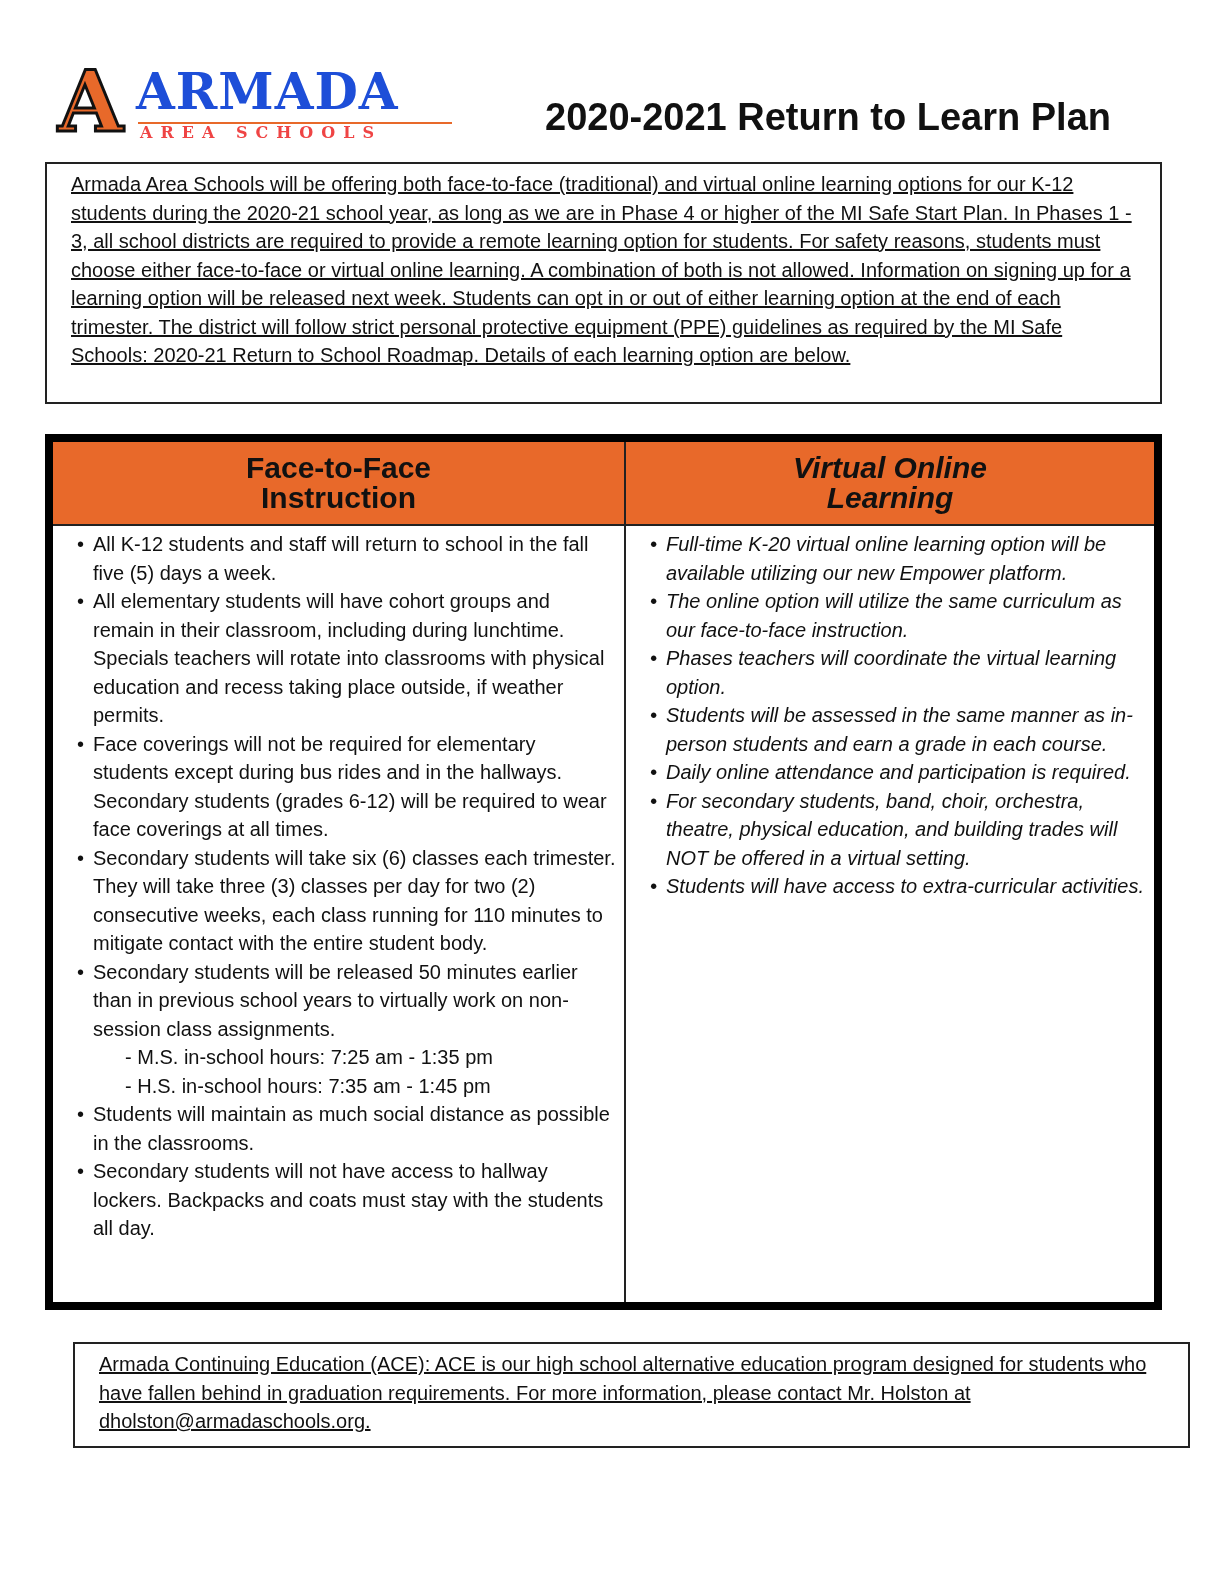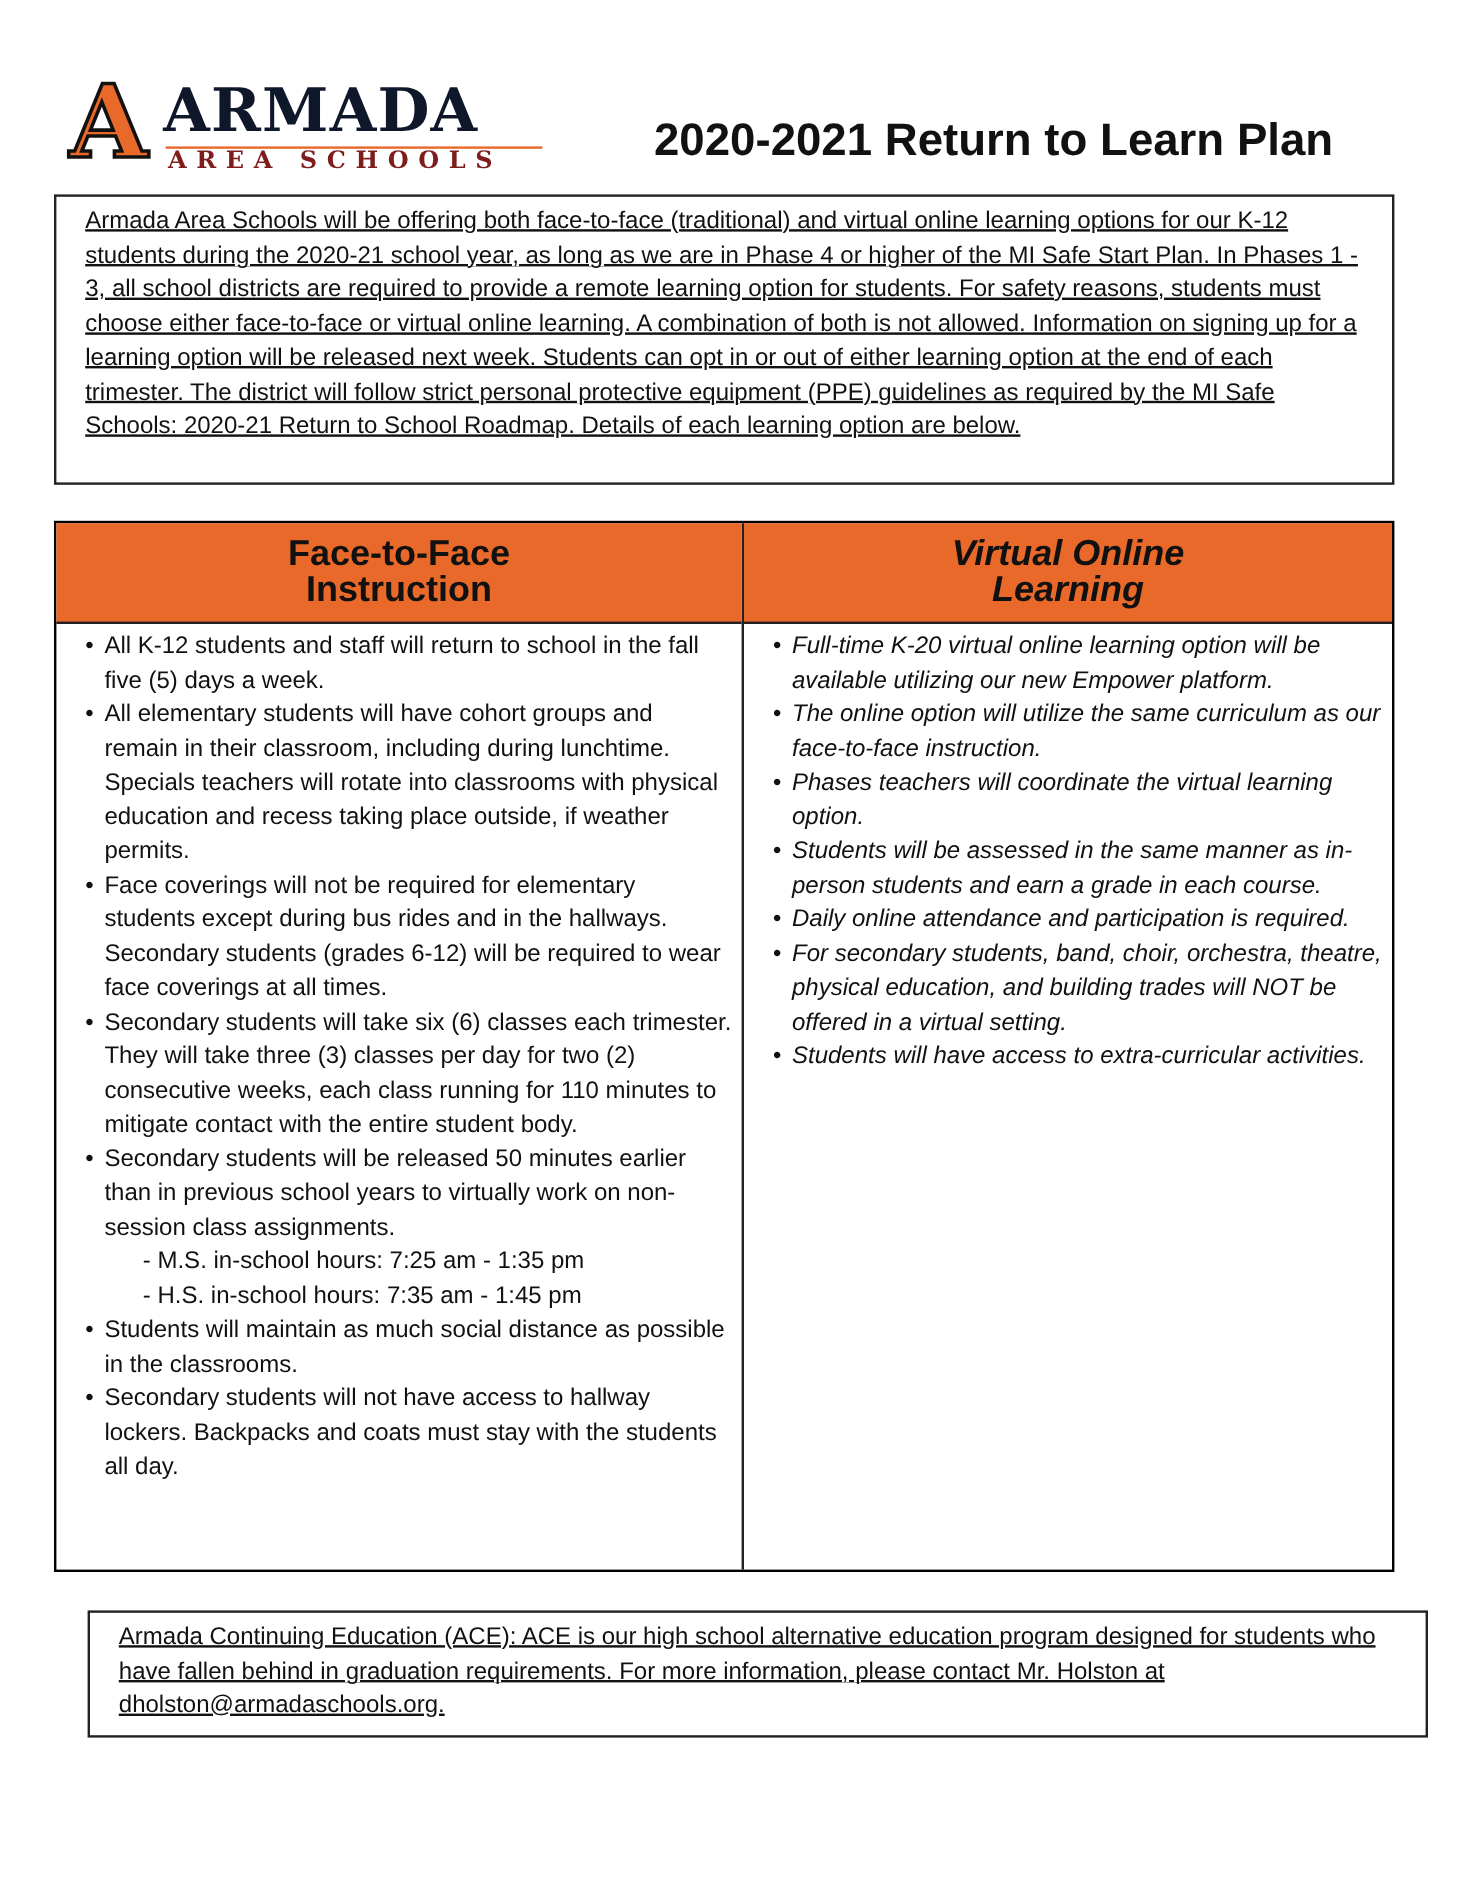--- a/index.html
+++ b/index.html
@@ -1,25 +1,25 @@
 <!DOCTYPE html>
 <html><head>
 <meta charset="utf-8">
 <style>
   html, body { margin: 0; padding: 0; background: #ffffff; }
   body { width: 1222px; height: 1581px; position: relative; font-family: "Liberation Sans", "DejaVu Sans", sans-serif; color: #111; }
   .logo { position: absolute; left: 58px; top: 64px; width: 400px; height: 80px; }
   .logo-a { position: absolute; left: 0; top: 0; font-family: "DejaVu Serif", serif; font-weight: bold; font-size: 84px; line-height: 76px; color: #e8692a; -webkit-text-stroke: 3px #111; letter-spacing: 0; }
-  .logo-word { position: absolute; left: 78px; top: 0; font-family: "DejaVu Serif", serif; font-weight: bold; font-size: 50px; line-height: 56px; color: #0f172a; letter-spacing: 1px; }
+  .logo-word { position: absolute; left: 78px; top: 0; font-family: "DejaVu Serif", serif; font-weight: bold; font-size: 50px; line-height: 56px; color: #1d4ed8; letter-spacing: 1px; }
   .logo-line { position: absolute; left: 80px; top: 58px; width: 314px; height: 2px; background: #e8692a; }
-  .logo-sub { position: absolute; left: 82px; top: 58px; font-family: "DejaVu Serif", serif; font-weight: bold; font-size: 20px; line-height: 22px; color: #7f1d1d; letter-spacing: 8px; }
+  .logo-sub { position: absolute; left: 82px; top: 58px; font-family: "DejaVu Serif", serif; font-weight: bold; font-size: 16px; line-height: 22px; color: #ef4444; letter-spacing: 8px; }
   .title { position: absolute; left: 545px; top: 96px; font-weight: bold; font-size: 38px; color: #111; }
   .box { position: absolute; border: 2px solid #222; box-sizing: border-box; text-decoration: underline; }
   .intro { left: 45px; top: 162px; width: 1117px; height: 242px; padding: 6px 24px; font-size: 20px; line-height: 28.5px; }
-  .table { position: absolute; left: 45px; top: 434px; width: 1117px; height: 876px; border: 2px solid #000000; box-sizing: border-box; }
+  .table { position: absolute; left: 45px; top: 434px; width: 1117px; height: 876px; border: 8px solid #000000; box-sizing: border-box; }
   .col { position: absolute; top: 0; bottom: 0; }
   .col.left { left: 0; width: 571px; border-right: 2px solid #222; }
   .col.right { left: 573px; right: 0; font-style: italic; }
   .col-head { height: 82px; background: #e8692a; border-bottom: 2px solid #222; display: flex; align-items: center; justify-content: center; text-align: center; font-weight: bold; font-size: 30px; line-height: 30px; color: #111; }
   .col-head span { display: block; }
   .col-body { padding: 4px 8px 0 24px; font-size: 20px; line-height: 28.5px; }
   ul { margin: 0; padding: 0; list-style: none; }
   li { position: relative; padding-left: 16px; }
   li::before { content: "\2022"; position: absolute; left: 0; top: 0; }
   .sub { padding-left: 48px; }

